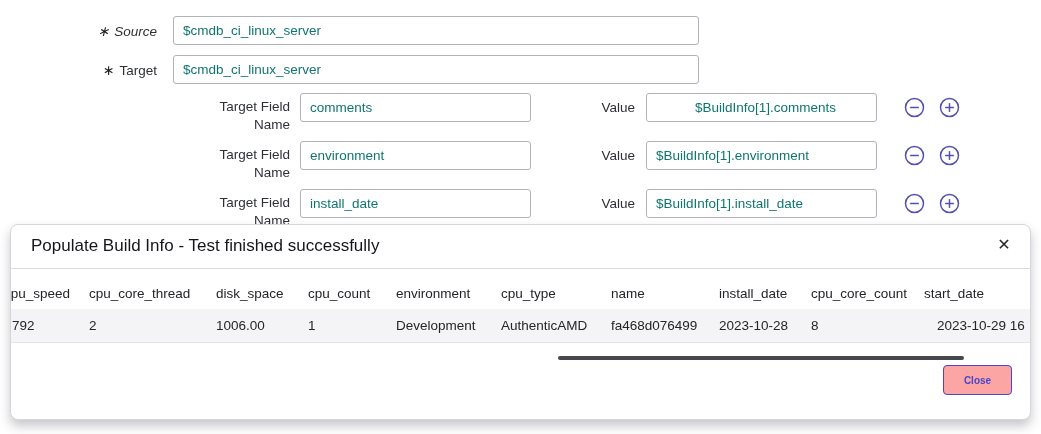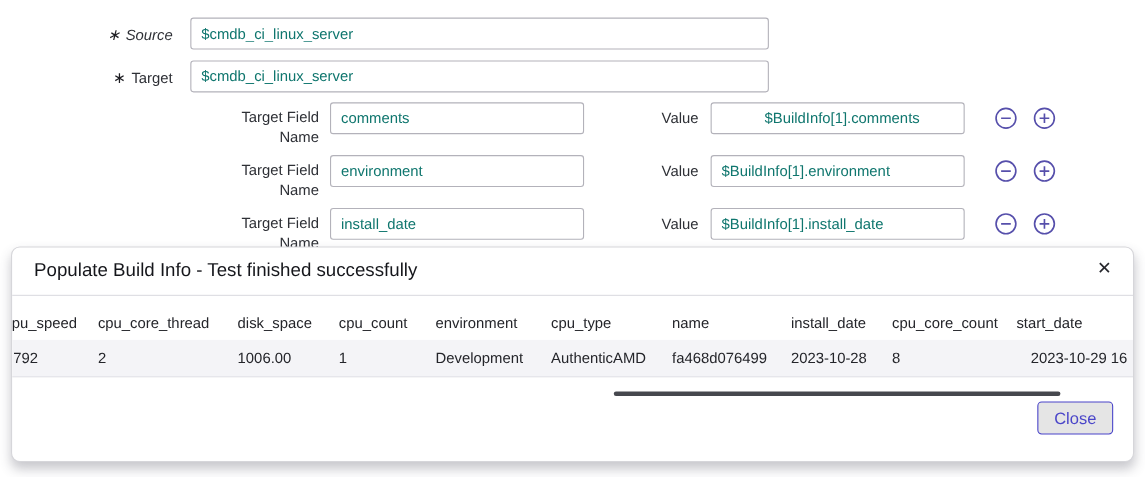--- a/index.html
+++ b/index.html
@@ -62,22 +62,22 @@
   .thead .c0{left:-7px;} .trow .c0{left:1px;}
   .c1{left:78px;} .c2{left:205px;} .c3{left:297px;} .c4{left:385px;}
   .c5{left:490px;} .c6{left:600px;} .c7{left:708px;} .c8{left:800px;} .c9{left:913px;}
   .trow .c9{left:910px;margin-left:16px;}
   .hscroll{
     position:absolute;left:547px;top:131px;width:406px;height:4px;
     background:#46484e;border-radius:2px;cursor:pointer;
   }
   .m-close-btn{
     position:absolute;right:18px;top:140px;width:69px;height:30px;
-    background:#e5e5e5;border:1px solid #4a45c9;border-radius:4px;
-    color:#4a45c9;font-size:15px;font-weight:400;cursor:pointer;
+    background:#fca5a5;border:1px solid #4a45c9;border-radius:4px;
+    color:#4a45c9;font-size:10px;font-weight:700;cursor:pointer;
     font-family:"Liberation Sans", sans-serif;
   }
 </style>
 </head>
 <body>
 
 <div class="abs" style="inset:0;">
 
   <div>
 

